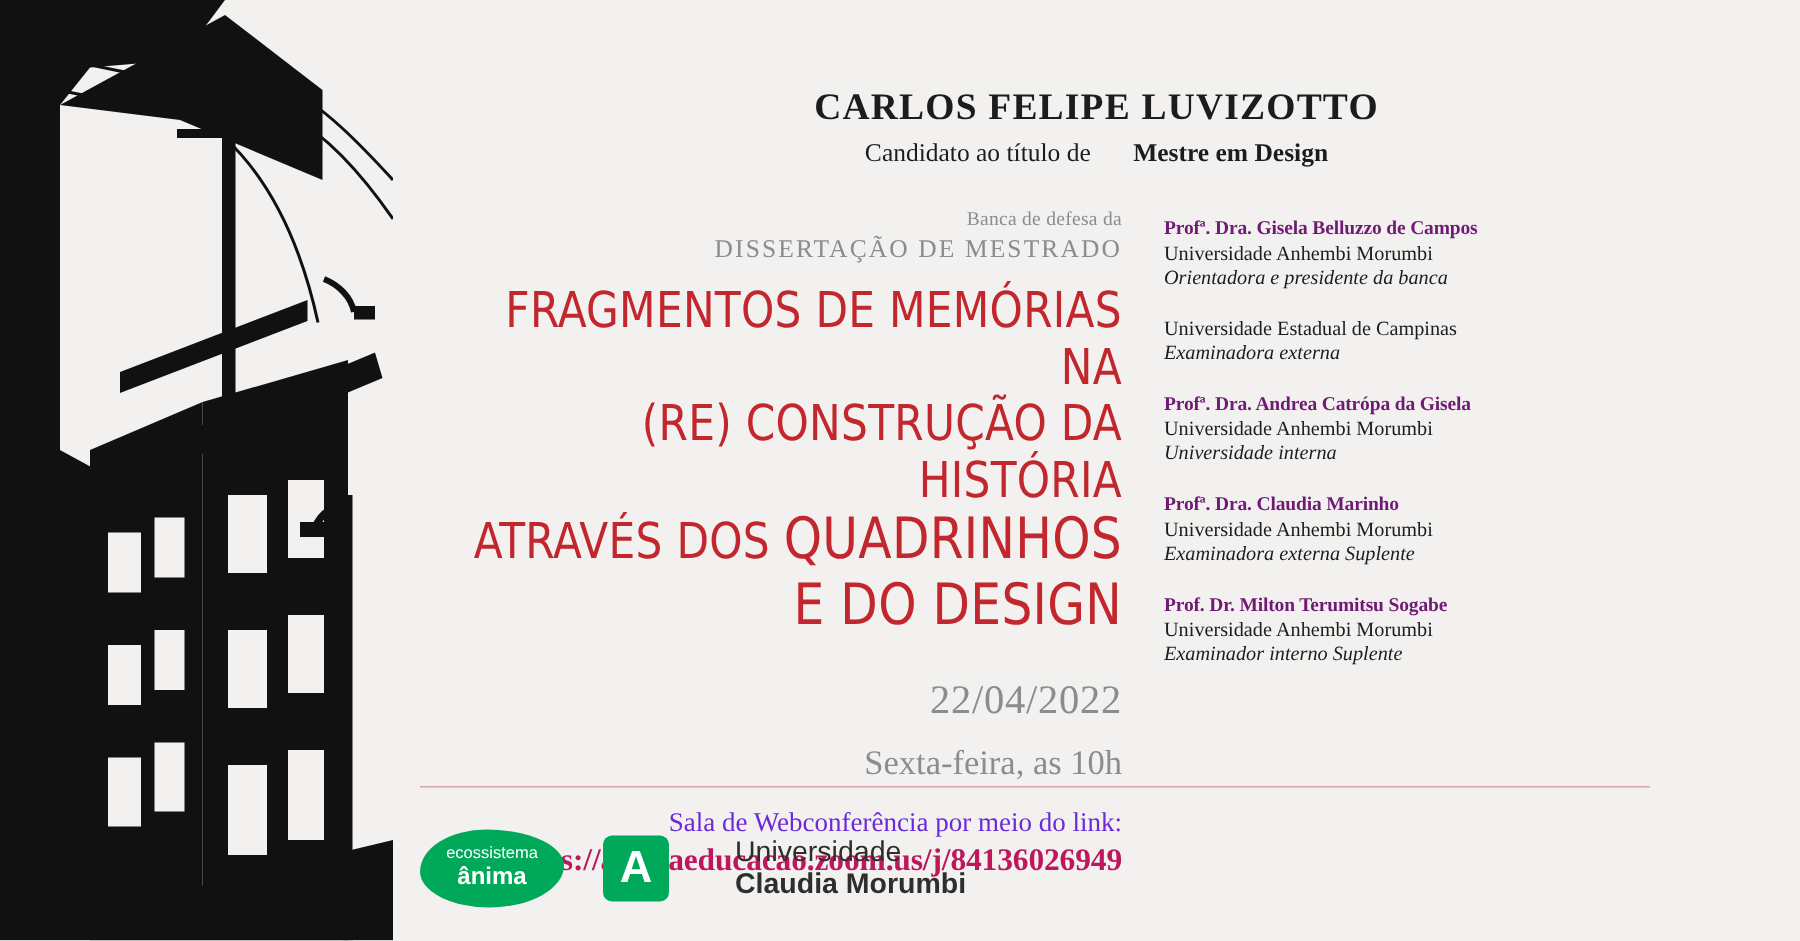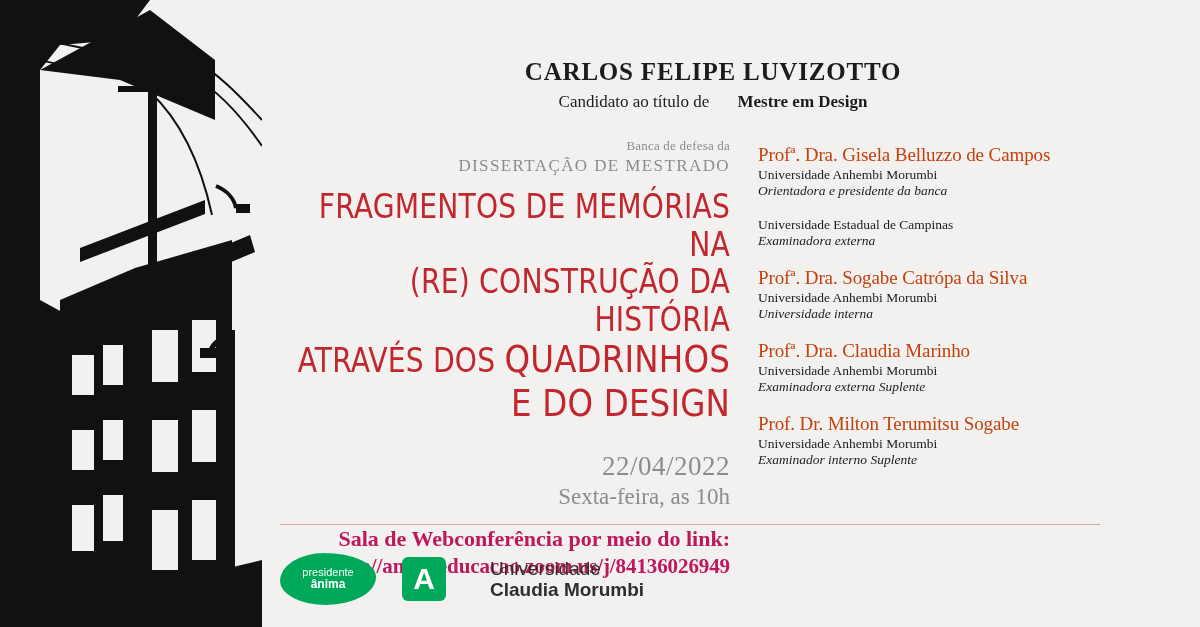--- a/index.html
+++ b/index.html
@@ -17,21 +17,21 @@
     left: 0; top: 0;
     width: 262px; height: 627px;
     background: #f2f1ef;
     overflow: hidden;
   }
   .artwork svg { display: block; }
 
   
   .content {
     position: absolute;
-    left: 244px; top: 0;
+    left: 262px; top: 0;
     width: 938px; height: 627px;
   }
 
   
   .candidate-block {
     text-align: center;
     padding-top: 58px;
   }
   .candidate-name {
     font-size: 25px;
@@ -89,42 +89,41 @@
 
   .date {
     color: #8c8c8c;
     font-size: 27px;
     margin-top: 26px;
     letter-spacing: 0.5px;
   }
   .weekday {
     color: #8c8c8c;
     font-size: 23px;
-    margin-top: 2px;
+    margin-top: 14px;
   }
   .link-label {
-    color: #be185d;
-    font-size: 22px;
+    color: #6d28d9;
+    font-size: 18px;
     margin-top: 16px;
-    font-weight: bold;
   }
   .link-url {
     color: #be185d;
     font-size: 21px;
     font-weight: bold;
     margin-top: 2px;
     letter-spacing: -0.1px;
   }
 
   
   .member { margin-bottom: 18px; }
   .member-name {
-    font-size: 19px;
-    font-weight: normal;
-    color: #c2410c;
+    font-size: 13px;
+    font-weight: bold;
+    color: #701a75;
     letter-spacing: -0.1px;
   }
   .member-inst {
     font-size: 13.5px;
     color: #1c1c1c;
     margin-top: 1px;
   }
   .member-role {
     font-size: 13.5px;
     font-style: italic;
@@ -174,21 +173,21 @@
     border-radius: 46% 54% 52% 48% / 54% 46% 54% 46%;
   }
   .anima-text {
     position: relative;
     color: #fff;
     font-family: "Liberation Sans", sans-serif;
     text-align: center;
     line-height: 1.15;
   }
   .anima-text .t1 { font-size: 11px; }
-  .anima-text .t2 { font-size: 12px; font-weight: bold; }
+  .anima-text .t2 { font-size: 16px; font-weight: bold; }
 
   .uam { display: flex; align-items: center; gap: 10px; }
   .uam-mark {
     width: 44px; height: 44px;
     background: #00a859;
     border-radius: 6px;
     position: relative;
   }
   .uam-mark span {
     position: absolute; inset: 0;
@@ -300,21 +299,21 @@
         <div class="member-inst">Universidade Anhembi Morumbi</div>
         <div class="member-role">Orientadora e presidente da banca</div>
       </div>
 
       <div class="member">
         <div class="member-inst">Universidade Estadual de Campinas</div>
         <div class="member-role">Examinadora externa</div>
       </div>
 
       <div class="member">
-        <div class="member-name">Profª. Dra. Sogabe Catrópa da Silva</div>
+        <div class="member-name">Profª. Dra. Andrea Catrópa da Gisela</div>
         <div class="member-inst">Universidade Anhembi Morumbi</div>
         <div class="member-role">Universidade interna</div>
       </div>
 
       <div class="member">
         <div class="member-name">Profª. Dra. Claudia Marinho</div>
         <div class="member-inst">Universidade Anhembi Morumbi</div>
         <div class="member-role">Examinadora externa Suplente</div>
       </div>
 
@@ -329,21 +328,21 @@
 </div>
 
 <div class="divider"></div>
 
 <div class="footer">
 
   <div class="logos">
     <div class="anima-logo">
       <div class="anima-blob"></div>
       <div class="anima-text">
-        <div class="t1">presidente</div>
+        <div class="t1">ecossistema</div>
         <div class="t2">ânima</div>
       </div>
     </div>
 
     <div class="uam">
       <div class="uam-mark">
         <span>A</span>
       </div>
       <div class="uam-name">
         <div class="u1">Universidade</div>

